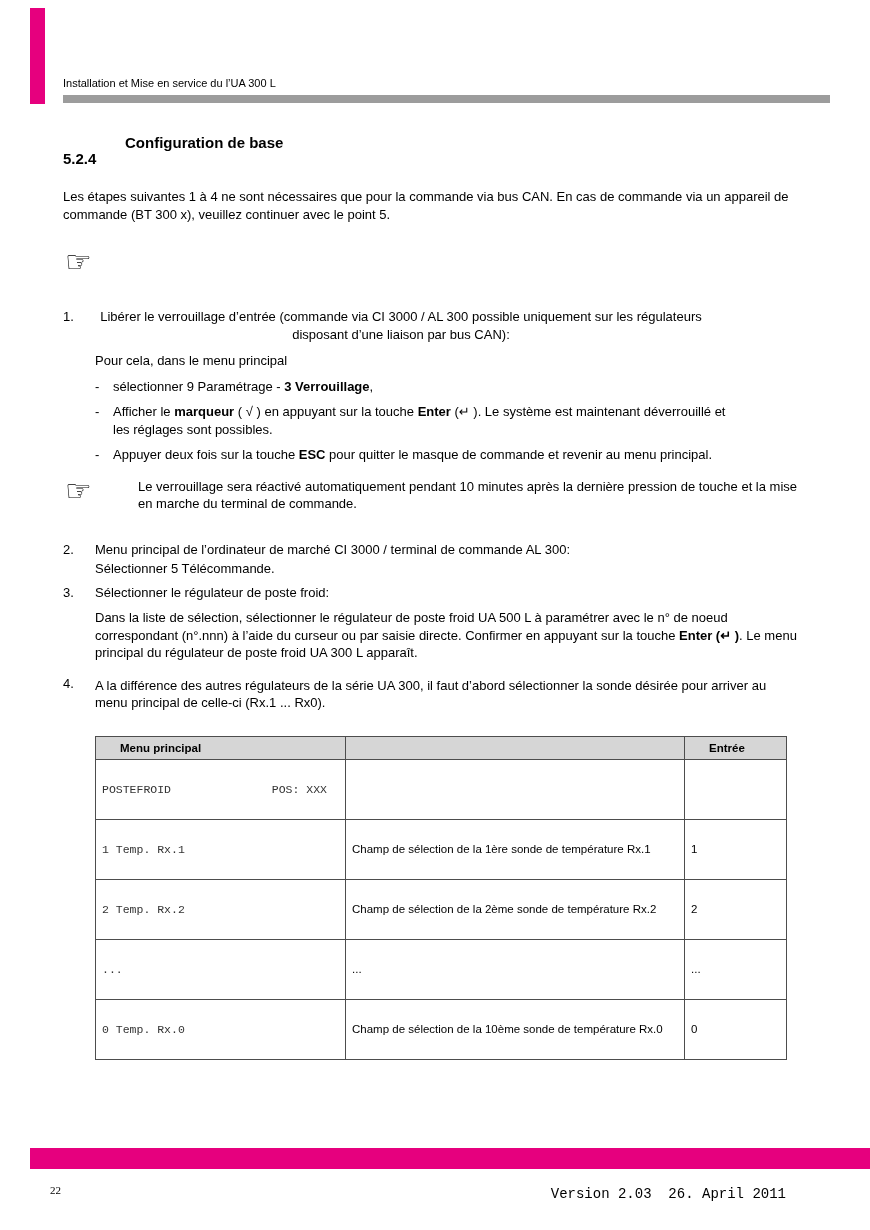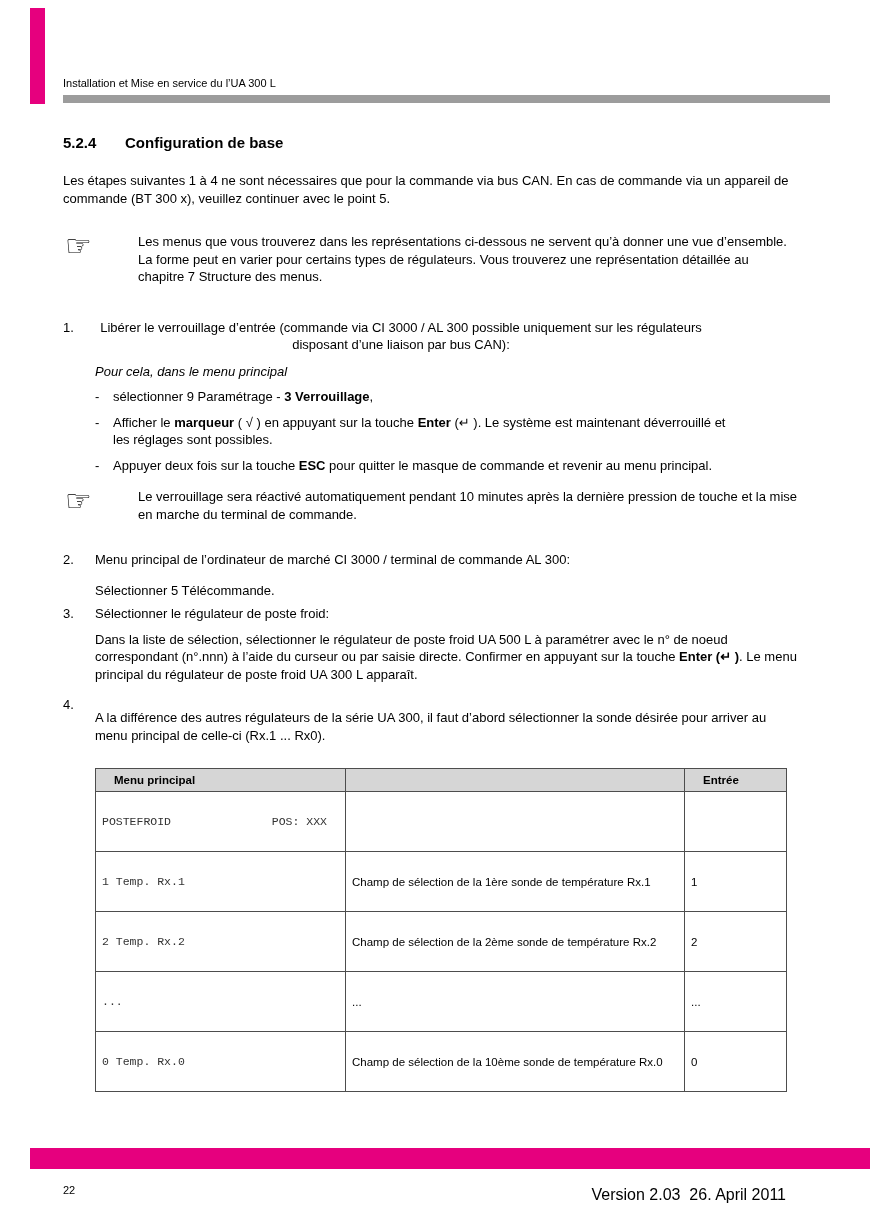--- a/index.html
+++ b/index.html
@@ -12,54 +12,54 @@
   body{
     width:870px;height:1230px;position:relative;background:#ffffff;
     font-family:"Liberation Sans",sans-serif;color:#000;overflow:hidden;
   }
   p{margin:0;}
   .corner-bar{position:absolute;left:30px;top:8px;width:15px;height:96px;background:var(--accent);}
   .content{padding:0 40px 0 63px;}
   .doc-header{padding-top:77px;font-size:11px;}
   .gray-rule{margin-top:6px;height:8px;background:var(--rule-gray);}
   .section-heading{margin-top:31px;font-size:15px;font-weight:bold;display:flex;}
-  .sec-num{width:62px;flex:0 0 62px;}
+  .sec-num{width:62px;flex:0 0 62px;margin-top:16px;}
   .body-text{font-size:13px;line-height:17.5px;}
   .intro{margin-top:21px;}
   .note{display:grid;grid-template-columns:75px 1fr;}
   .note-1{margin-top:26px;}
   .note-2{margin-top:14px;}
   .hand-icon{font-size:30px;line-height:26px;padding-left:2px;}
   .note-text{max-width:660px;}
   .step{display:grid;grid-template-columns:32px 1fr;}
   .step-1{margin-top:33px;}
   .step-2{margin-top:28px;}
   .step-3{margin-top:6px;}
   .step-4{margin-top:13px;}
   .w612{max-width:612px;text-align:center;}
   .w712{max-width:712px;}
   .w700{max-width:700px;}
-  .sub{margin-top:9px;font-style:italic;}
-  .sub-sm{margin-top:13px;}
+  .sub{margin-top:9px;}
+  .sub-sm{margin-top:2px;}
   .para{margin-top:8px;}
   .bullets{margin-top:8px;display:flex;flex-direction:column;gap:8px;}
   .bullet{display:grid;grid-template-columns:18px 1fr;}
   .bullet p{max-width:620px;}
   .menu-table{margin-top:24px;margin-left:32px;border-collapse:collapse;table-layout:fixed;width:691px;}
   .menu-table col.c1{width:250px;}
   .menu-table col.c2{width:339px;}
   .menu-table col.c3{width:102px;}
   .menu-table th,.menu-table td{border:1px solid var(--border);text-align:left;}
-  .menu-table th{background:var(--thbg);font-size:11.5px;font-weight:bold;padding:4px 18px;height:14px;}
+  .menu-table th{background:var(--thbg);font-size:11.5px;font-weight:bold;padding:4px 24px;height:14px;}
   .menu-table td{font-size:11.5px;padding:21px 6px;height:17px;vertical-align:middle;}
   .mono{font-family:"Liberation Mono","DejaVu Sans Mono",monospace;font-size:11px;color:#333;}
   .screen-row{display:flex;justify-content:space-between;padding-right:12px;}
   .footer-bar{position:absolute;left:30px;right:0;top:1148px;height:21px;background:var(--accent);}
-  .page-number{position:absolute;left:63px;top:1184px;font-size:11px;}
-  .version{position:absolute;right:84px;top:1186px;font-size:16px;white-space:pre;}
+  .page-number{position:absolute;left:50px;top:1184px;font-size:11px;font-family:Liberation Serif, serif;}
+  .version{position:absolute;right:84px;top:1186px;font-size:14px;white-space:pre;font-family:Liberation Mono, monospace;}
 </style>
 </head>
 <body>
 
 <div class="corner-bar"></div>
 
 <div class="content">
 
   <div class="doc-header">
     <span>Installation et Mise en service du l’UA 300 L</span>
@@ -68,21 +68,20 @@
 
   <div class="section-heading">
     <span class="sec-num">5.2.4</span>
     <span>Configuration de base</span>
   </div>
 
   <p class="body-text intro">Les étapes suivantes 1 à 4 ne sont nécessaires que pour la commande via bus CAN. En cas de commande via un appareil de commande (BT 300 x), veuillez continuer avec le point 5.</p>
 
   <div class="note note-1 body-text">
     <div class="hand-icon">☞</div>
-    <p class="note-text">Les menus que vous trouverez dans les représentations ci-dessous ne servent qu’à donner une vue d’ensemble. La forme peut en varier pour certains types de régulateurs. Vous trouverez une représentation détaillée au chapitre 7 Structure des menus.</p>
   </div>
 
   <div class="step step-1 body-text">
     <span class="step-num">1.</span>
     <div class="step-body">
       <p class="w612">Libérer le verrouillage d’entrée (commande via CI 3000 / AL 300 possible uniquement sur les régulateurs disposant d’une liaison par bus CAN):</p>
       <p class="sub">Pour cela, dans le menu principal</p>
       <div class="bullets">
         <div class="bullet">
           <span>-</span>

